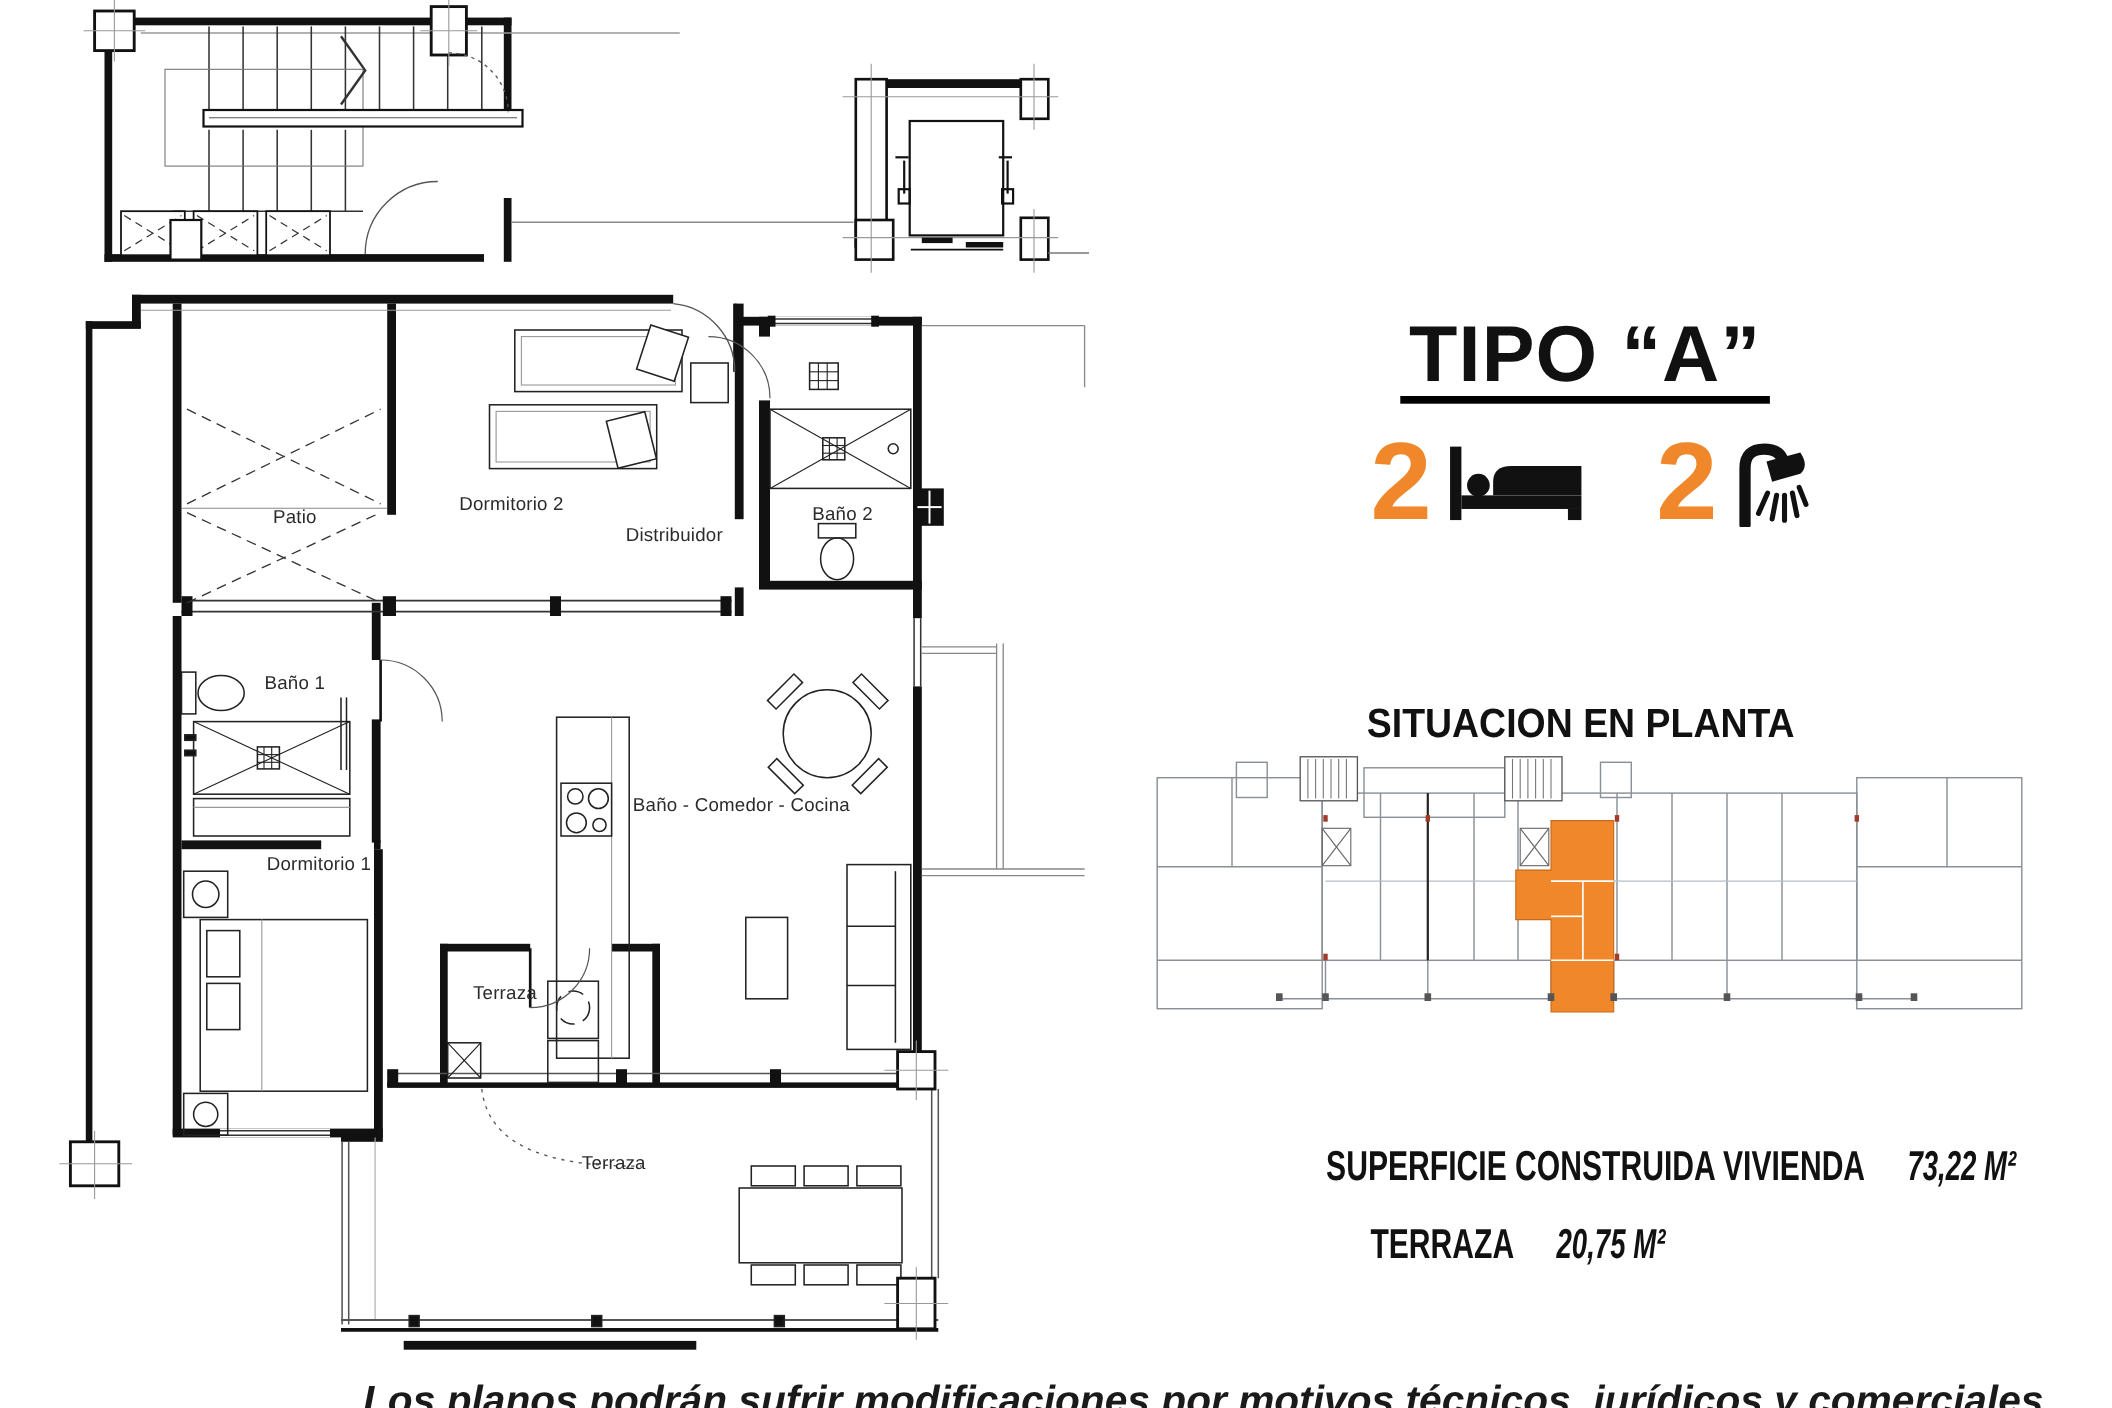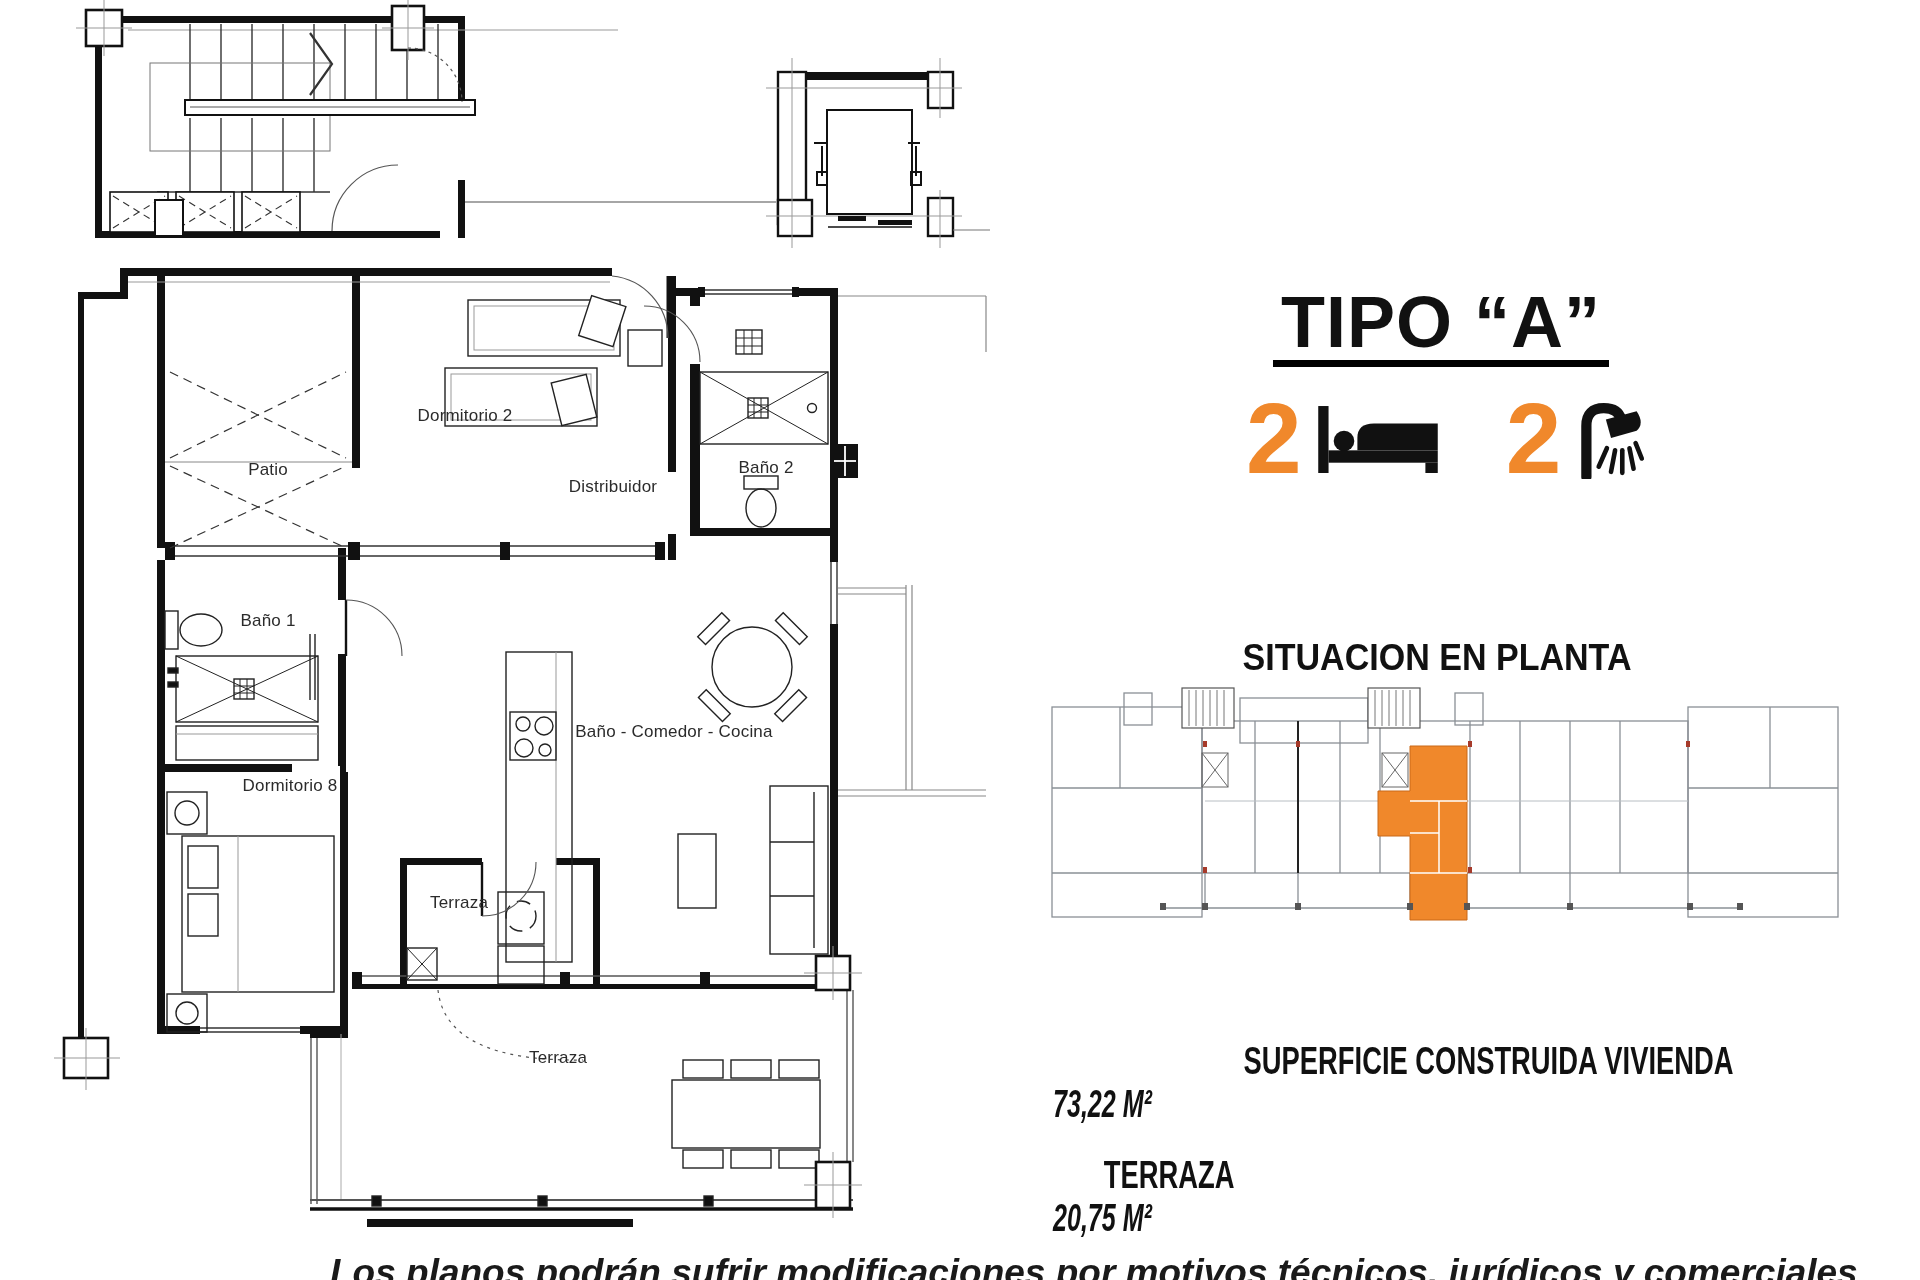--- a/index.html
+++ b/index.html
@@ -14,21 +14,21 @@
   .title{position:absolute;left:1441px;top:238px;transform:translateX(-50%);
          font-size:72px;font-weight:bold;letter-spacing:1px;white-space:nowrap;
          border-bottom:7px solid #000;padding:0 8px 2px 8px;line-height:1.0;}
   .features{position:absolute;left:1246px;top:396px;display:flex;align-items:center;gap:68px;}
   .feature{display:flex;align-items:center;gap:16px;}
   .feature-count{font-size:100px;font-weight:bold;color:#F0882B;line-height:.85;}
   .feature .icon svg{position:static;}
   .situacion{position:absolute;left:1437px;top:606px;transform:translateX(-50%) scaleX(.92);
              font-size:37px;font-weight:bold;white-space:nowrap;}
   .areas{position:absolute;left:1015px;top:1040px;width:540px;}
-  .area-row{display:flex;align-items:baseline;margin-bottom:28px;flex-direction:column;}
+  .area-row{display:flex;align-items:baseline;margin-bottom:28px;}
   .area-label-wrap{flex:1;text-align:right;}
   .area-value-wrap{width:140px;margin-left:38px;text-align:left;font-style:italic;}
   .area-label{display:inline-block;transform:scaleX(.72);transform-origin:100% 60%;
               font-size:38px;font-weight:bold;white-space:nowrap;}
   .area-value{display:inline-block;transform:scaleX(.66);transform-origin:0 60%;
               font-size:38px;font-weight:bold;white-space:nowrap;}
   .footer{position:absolute;left:330px;top:1252px;width:1150px;text-align:center;
           font-size:37px;font-style:italic;font-weight:bold;color:#1a1a1a;white-space:nowrap;}
 </style>
 </head>
@@ -349,25 +349,25 @@
           <line x1="54" y1="1058" x2="120" y2="1058"></line>
         <line x1="833" y1="946" x2="833" y2="1000"></line>
           <line x1="804" y1="973" x2="862" y2="973"></line>
         <line x1="833" y1="1152" x2="833" y2="1218"></line>
           <line x1="804" y1="1185" x2="862" y2="1185"></line>
       </g>
     </g>
   </svg>
 
   <span class="room-label" style="left:268px;top:470px">Patio</span>
-  <span class="room-label" style="left:465px;top:416px">Dormitorio 2</span>
+  <span class="room-label" style="left:465px;top:459px">Dormitorio 2</span>
   <span class="room-label" style="left:766px;top:468px">Baño 2</span>
   <span class="room-label" style="left:613px;top:487px">Distribuidor</span>
   <span class="room-label" style="left:268px;top:621px">Baño 1</span>
-  <span class="room-label" style="left:290px;top:786px">Dormitorio 8</span>
+  <span class="room-label" style="left:290px;top:786px">Dormitorio 1</span>
   <span class="room-label" style="left:674px;top:732px">Baño - Comedor - Cocina</span>
   <span class="room-label" style="left:459px;top:903px">Terraza</span>
   <span class="room-label" style="left:558px;top:1058px">Terraza</span>
 
   <h1 class="title">TIPO “A”</h1>
 
   <div class="features">
     <div class="feature">
       <span class="feature-count">2</span>
       <span class="icon">

